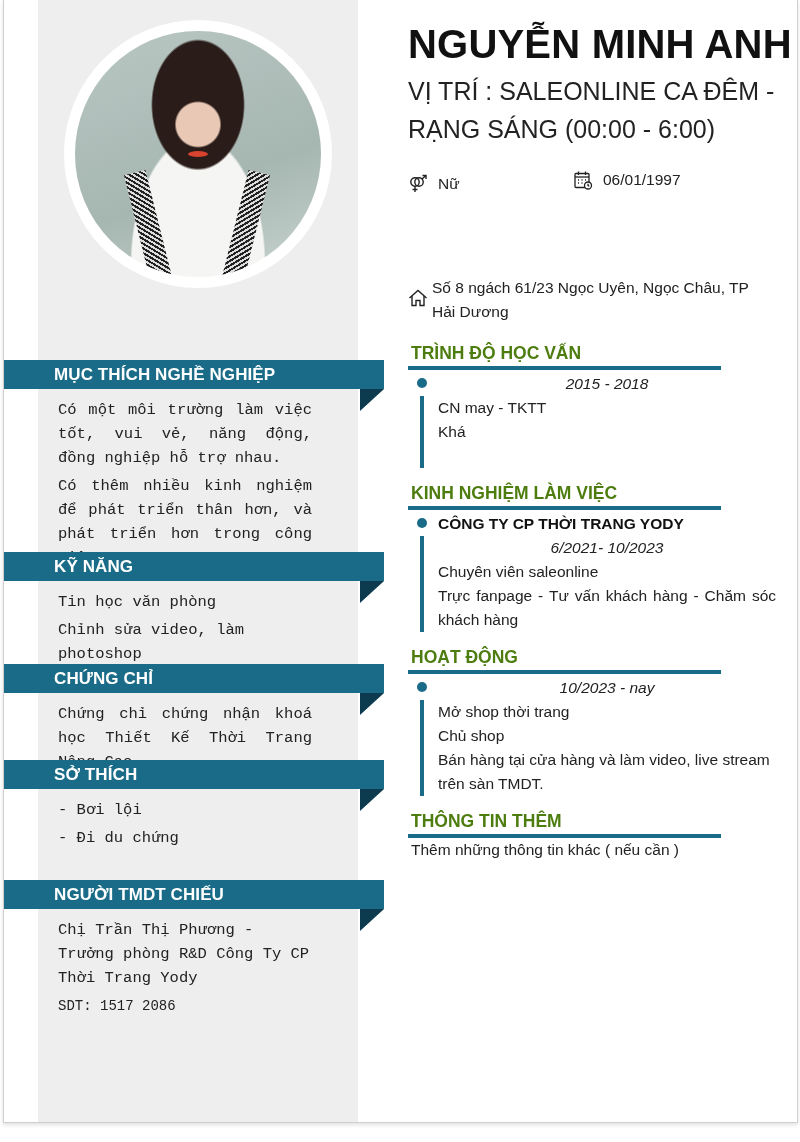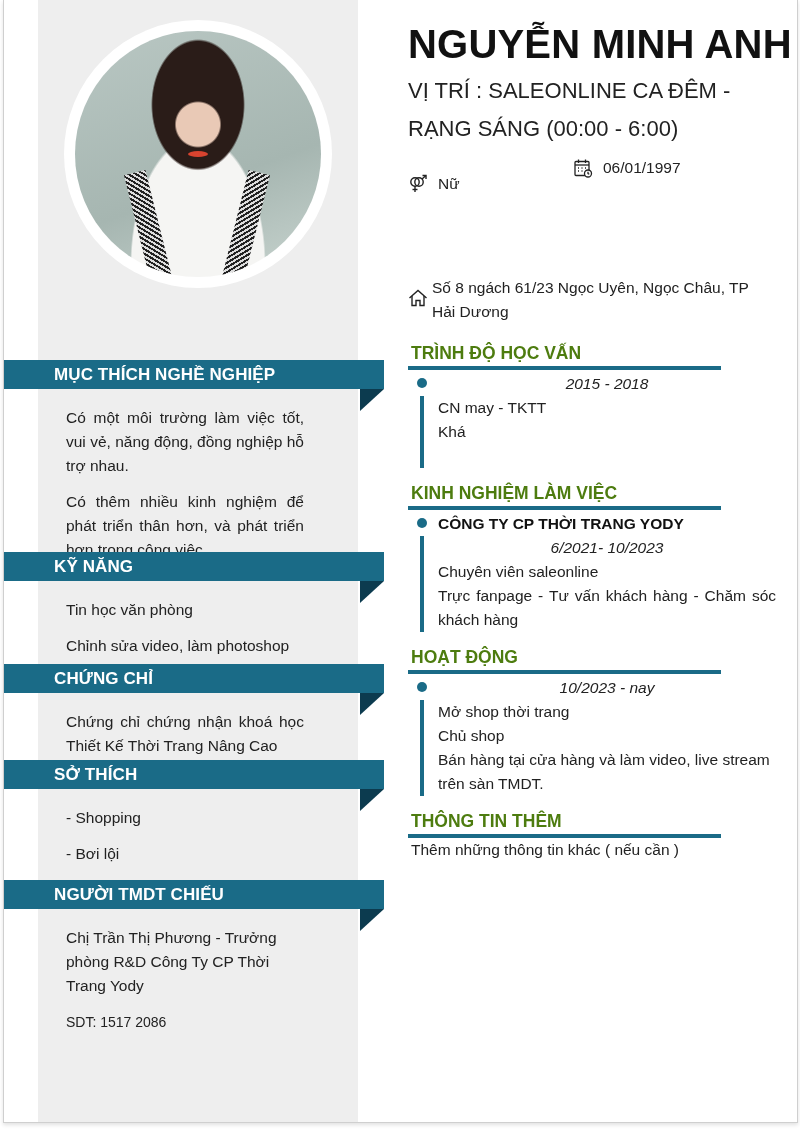--- a/index.html
+++ b/index.html
@@ -15,24 +15,24 @@
   .avatar .vest-l { position:absolute; left:62px; top:140px; width:22px; height:110px; background:repeating-linear-gradient(45deg,#222 0 2px,#ddd 2px 4px); transform:rotate(-14deg); }
   .avatar .vest-r { position:absolute; left:160px; top:140px; width:22px; height:110px; background:repeating-linear-gradient(-45deg,#222 0 2px,#ddd 2px 4px); transform:rotate(14deg); }
   .avatar .lips { position:absolute; left:113px; top:120px; width:20px; height:6px; border-radius:50%; background:#d8432f; }
 
   .band { position:absolute; left:4px; width:380px; height:29px; background:#1a6b87; }
   .band .band-title { position:absolute; left:50px; top:5px; color:#fff; font-weight:bold; font-size:17px; letter-spacing:0.1px; }
   .fold { position:absolute; left:360px; width:0; height:0; border-top:22px solid #0c3b4f; border-right:24px solid transparent; }
 
   .side-text { position:absolute; left:54px; width:262px; font-size:15.5px; line-height:24px; color:#222; }
   .side-text.justify { text-align:justify; }
-  .side-text div { margin:12px; }
+  .side-text div { margin:4px;font-family:Liberation Mono, monospace; }
 
   .name { position:absolute; left:408px; top:22px; font-size:40px; font-weight:bold; color:#111; letter-spacing:0.2px; }
-  .position { position:absolute; left:408px; top:72px; width:370px; font-size:22px; line-height:38px; color:#222; }
+  .position { position:absolute; left:408px; top:72px; width:370px; font-size:25px; line-height:38px; color:#222; }
   .info-row { position:absolute; font-size:15.5px; color:#222; display:flex; align-items:center;gap:6px; }
   .info-row svg { margin-right:4px; }
   .address { position:absolute; left:408px; top:276px; width:360px; display:flex; font-size:15.5px; line-height:24px; color:#222; }
   .address .icon { width:24px; padding-top:12px; flex:none; }
 
   .sec-title { position:absolute; left:411px; font-size:17.5px; font-weight:bold; color:#4d7c0f; }
   .sec-rule { position:absolute; left:408px; width:313px; height:4px; background:#1a6b87; }
   .dot { position:absolute; left:417px; width:10px; height:10px; border-radius:50%; background:#1a6b87; }
   .vline { position:absolute; left:420px; width:4px; background:#1a6b87; }
   .entry { position:absolute; left:438px; width:338px; font-size:15.5px; line-height:24px; color:#222; }
@@ -79,21 +79,20 @@
 <div class="fold" style="top:693px"></div>
 <div class="side-text justify" style="top:698px">
   <div>Chứng chỉ chứng nhận khoá học Thiết Kế Thời Trang Nâng Cao</div>
 </div>
 
 <div class="band" style="top:760px">
   <span class="band-title">SỞ THÍCH</span>
 </div>
 <div class="fold" style="top:789px"></div>
 <div class="side-text" style="top:794px">
-  <div>- Shopping</div>
   <div>- Bơi lội</div>
   <div>- Đi du chứng</div>
 </div>
 
 <div class="band" style="top:880px">
   <span class="band-title">NGƯỜI TMDT CHIẾU</span>
 </div>
 <div class="fold" style="top:909px"></div>
 <div class="side-text" style="top:914px">
   <div>Chị Trần Thị Phương - Trưởng phòng R&amp;D Công Ty CP Thời Trang Yody</div>
@@ -107,21 +106,21 @@
   <svg width="20" height="20" viewBox="0 0 20 20" fill="none" stroke="#222" stroke-width="1.4">
     <circle cx="7" cy="8" r="4.2"></circle>
       <line x1="7" y1="12.2" x2="7" y2="18"></line>
       <line x1="4.5" y1="15.5" x2="9.5" y2="15.5"></line>
     <circle cx="11" cy="8" r="4.2"></circle>
       <line x1="14" y1="5" x2="18" y2="1.5"></line>
       <polyline points="14.5,1.5 18,1.5 18,5"></polyline>
   </svg>
   <span>Nữ</span>
 </div>
-<div class="info-row" style="left:573px; top:158px">
+<div class="info-row" style="left:573px; top:170px">
   <svg width="20" height="20" viewBox="0 0 20 20" fill="none" stroke="#222" stroke-width="1.3">
     <rect x="2" y="3.5" width="14" height="14" rx="1"></rect>
       <line x1="2" y1="7" x2="16" y2="7"></line>
     <line x1="5.5" y1="1.5" x2="5.5" y2="5"></line>
       <line x1="12.5" y1="1.5" x2="12.5" y2="5"></line>
     <circle cx="15" cy="15.5" r="3.5" fill="#fff"></circle>
       <polyline points="15,13.8 15,15.6 16.3,16.3"></polyline>
     <g stroke-width="1.6">
         <line x1="5" y1="10" x2="6" y2="10"></line>
         <line x1="8.5" y1="10" x2="9.5" y2="10"></line>

